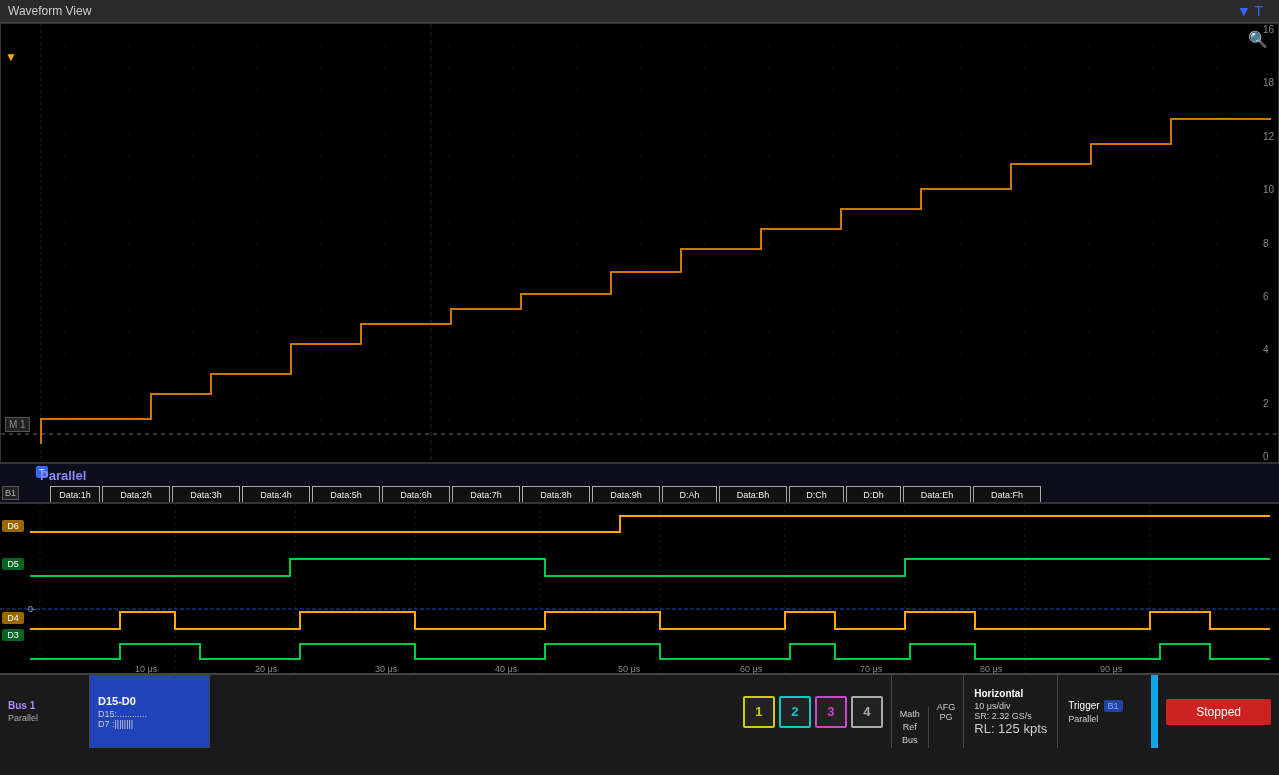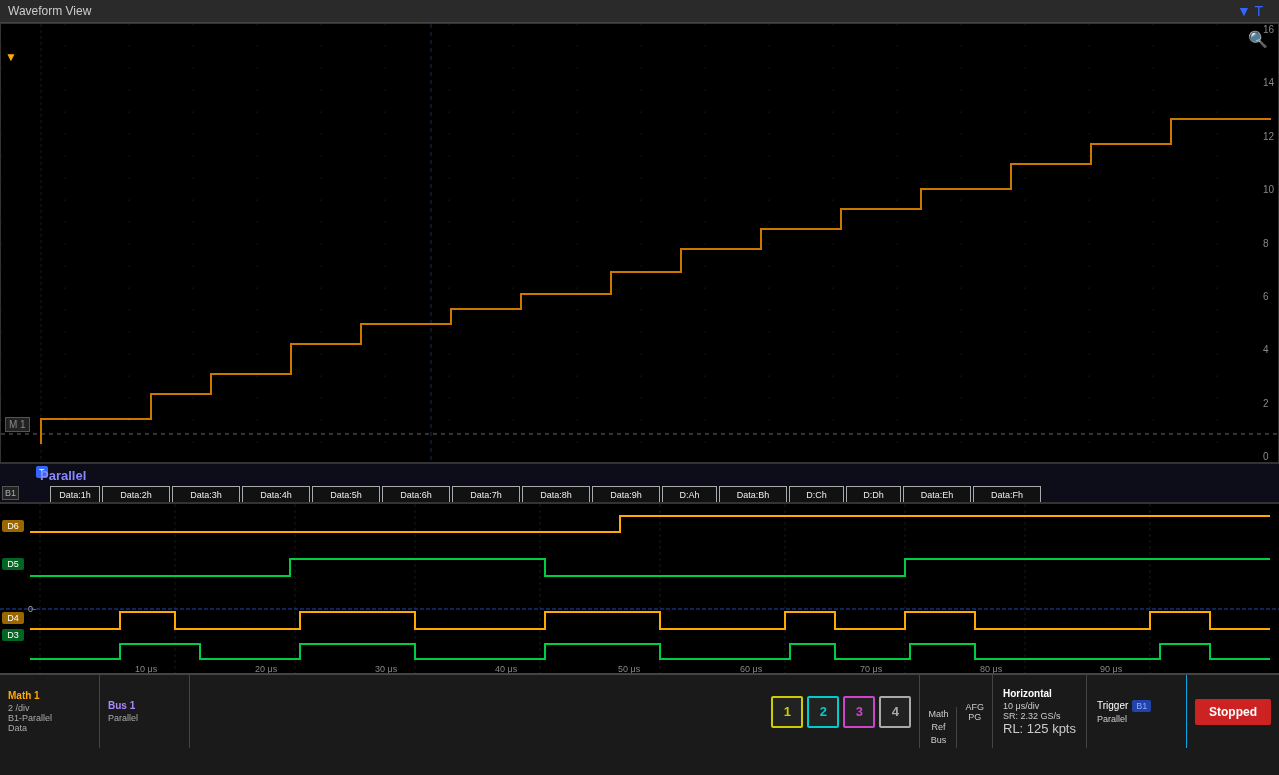--- a/index.html
+++ b/index.html
@@ -196,21 +196,21 @@
 
     .horiz-title {
       color: #fff;
       font-size: 10px;
       font-weight: bold;
       margin-bottom: 2px;
     }
 
     .trigger-panel {
       padding: 4px 10px;
-      border-right: 1px solid #0ea5e9;
+      border-right: 7px solid #0ea5e9;
       display: flex;
       flex-direction: column;
       justify-content: center;
       min-width: 100px;
     }
 
     .trigger-title {
       color: #fff;
       font-size: 10px;
       display: flex;
@@ -224,22 +224,22 @@
       color: #88aaff;
       font-size: 9px;
       padding: 1px 4px;
       border-radius: 2px;
     }
 
     .stopped-btn {
       background: #cc2222;
       color: white;
       font-size: 12px;
-      font-weight: bold;
-      padding: 6px 14px;
+      font-weight: normal;
+      padding: 6px 30px;
       margin: auto 8px;
       border: none;
       cursor: pointer;
       border-radius: 2px;
       align-self: center;
     }
 
     
     .y-labels {
       position: absolute;
@@ -371,21 +371,21 @@
       1090,140
       1090,120
       1170,120
       1170,95
       1270,95
     " fill="none" stroke="#cc7700" stroke-width="2"></polyline>
   </svg>
 
   <div class="y-labels">
     <span>16</span>
-    <span>14</span>
+    <span>18</span>
     <span>12</span>
     <span>10</span>
     <span>8</span>
     <span>6</span>
     <span>4</span>
     <span>2</span>
     <span>0</span>
   </div>
 
   <div class="m1-label">M 1</div>
@@ -459,32 +459,31 @@
   
   <div class="channel-tag" style="top:16px;background:#996600;">D6</div>
   <div class="channel-tag" style="top:54px;background:#006622;">D5</div>
   <div style="position:absolute;left:28px;top:100px;color:#aaa;font-size:9px;">0-</div>
   <div class="channel-tag" style="top:108px;background:#996600;">D4</div>
   <div class="channel-tag" style="top:125px;background:#006622;">D3</div>
 </div>
 
 <div class="status-bar">
 
-  <div class="status-panel" style="min-width:100px;">
-    <div class="status-panel-title">Math 1</div>
-    <div class="status-panel-sub">2 /div</div>
-    <div class="status-panel-sub">B1-Parallel</div>
-    <div class="status-panel-sub">Data</div>
-  </div>
 
   <div class="status-panel" style="min-width:90px;">
     <div class="status-panel-title" style="color:#aa88ff;">Bus 1</div>
     <div class="status-panel-sub">Parallel</div>
   </div>
 
+  <div class="d15d0-panel">
+    <div class="d15d0-title">D15-D0</div>
+    <div style="font-size:9px;color:#ccc;">D15:............</div>
+    <div style="font-size:9px;color:#ccc;">D7  :||||||||</div>
+  </div>
 
   <div style="flex:1;"></div>
 
   <div class="channel-buttons">
     <div class="ch-btn" style="border-color:#cccc00;color:#cccc00;">1</div>
     <div class="ch-btn" style="border-color:#00cccc;color:#00cccc;">2</div>
     <div class="ch-btn" style="border-color:#cc44cc;color:#cc44cc;">3</div>
     <div class="ch-btn" style="border-color:#aaaaaa;color:#aaaaaa;">4</div>
   </div>
 

